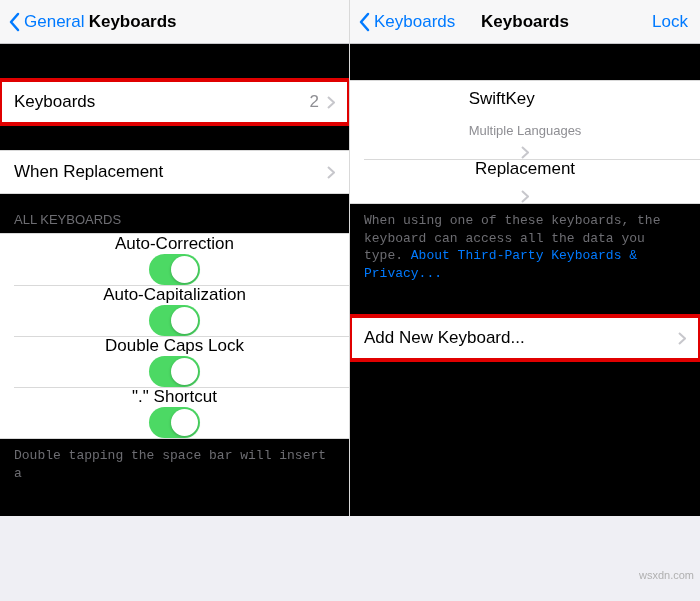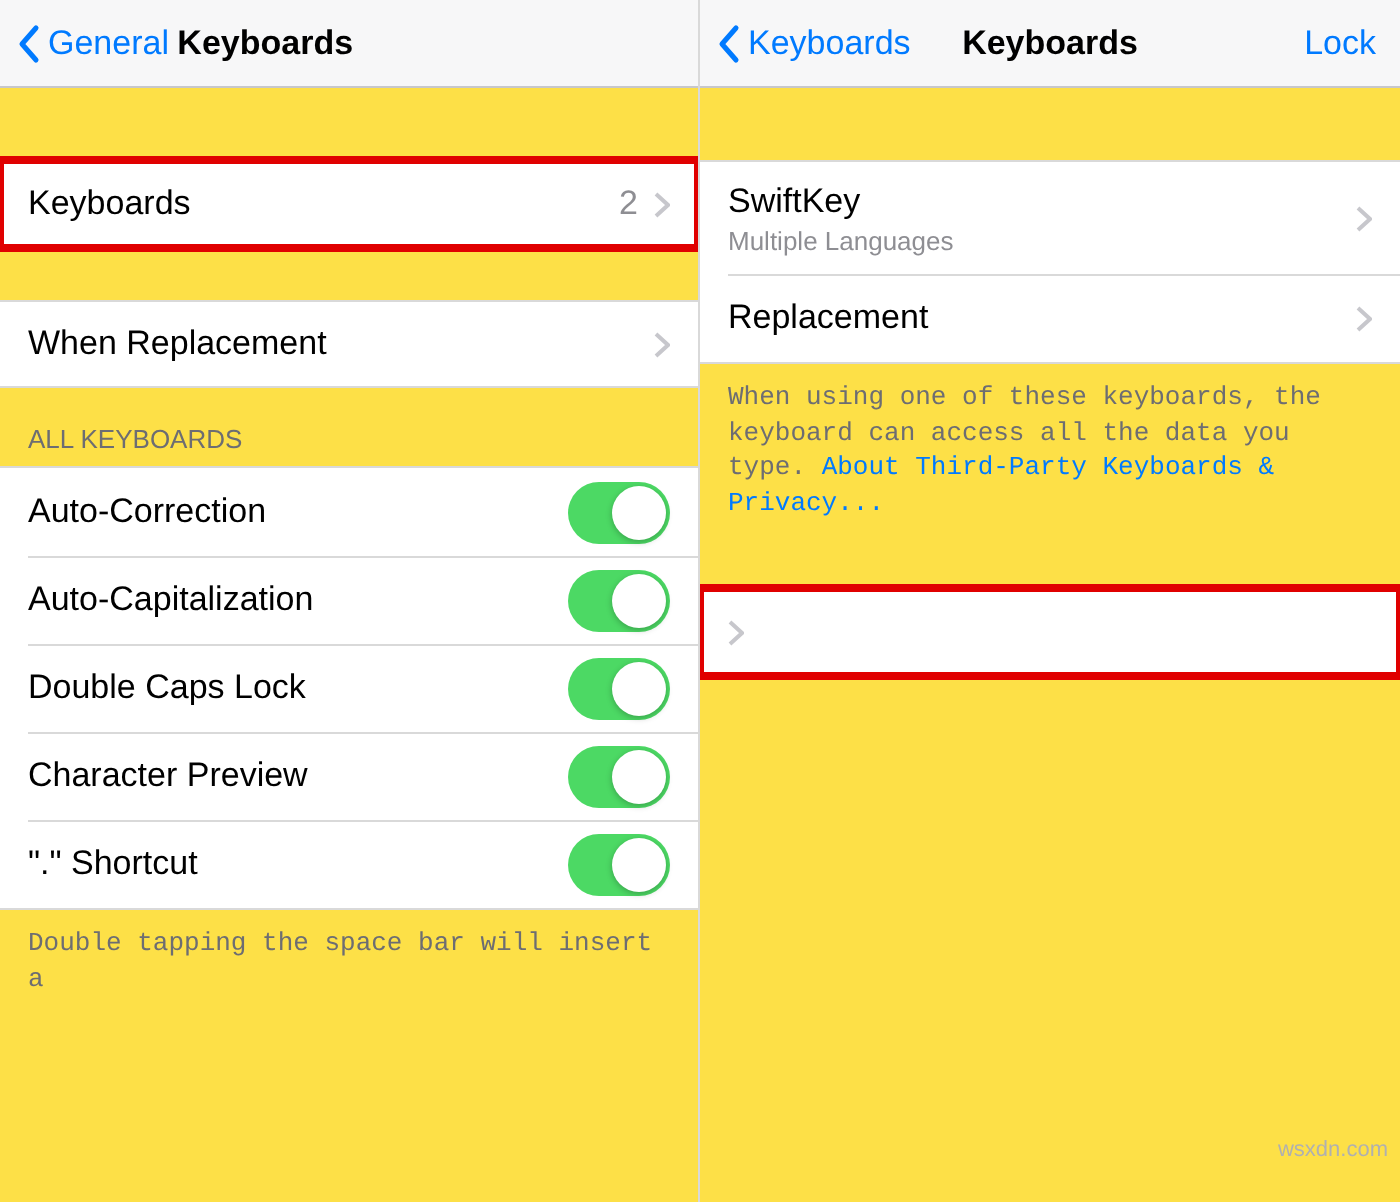--- a/index.html
+++ b/index.html
@@ -5,21 +5,21 @@
   * { box-sizing: border-box; margin: 0; padding: 0; }
   body {
     font-family: -apple-system, "Helvetica Neue", Helvetica, Arial, sans-serif;
     background: #efeff4;
     width: 700px;
     height: 601px;
     overflow: hidden;
     position: relative;
   }
   .container { display: flex; width: 700px; height: 601px; }
-  .panel { width: 350px; height: 601px; background: #fde047; overflow: hidden; }
+  .panel { width: 350px; height: 516px; background: #000000; overflow: hidden; }
   .panel-left { border-right: 1px solid #d9d9d9; }
 
   .navbar {
     height: 44px;
     background: #f7f7f8;
     border-bottom: 1px solid #c7c7cb;
     display: flex;
     align-items: center;
     position: relative;
     padding: 0 8px;
@@ -59,21 +59,21 @@
     min-height: 44px;
     display: flex;
     align-items: center;
     padding: 0 14px;
     position: relative;
     cursor: pointer;
   }
   .cell + .cell { border-top: none; }
   .cell-label { font-size: 17px; color: #000; flex: 1; }
   .cell-value { font-size: 17px; color: #8e8e93; margin-right: 8px; }
-  .cell-sub { font-size: 13px; color: #8e8e93; margin-top: 2px; }
+  .cell-sub { font-size: 13px; color: #8e8e93; margin-top: 14px; }
   .cell-col { display: flex; flex-direction: column; justify-content: center; padding: 8px 0; flex: 1; }
   .chevron {
     width: 8px; height: 13px; flex-shrink: 0;
   }
   .chevron path { stroke: #c7c7cc; stroke-width: 2; fill: none; }
 
   .highlight { outline: 4px solid #e00000; outline-offset: -2px; }
 
   .group-header {
     font-size: 13px;
@@ -94,21 +94,21 @@
     width: 51px; height: 31px; border-radius: 31px;
     background: #4cd964; position: relative; flex-shrink: 0;
   }
   .toggle::after {
     content: ""; position: absolute; width: 27px; height: 27px;
     border-radius: 50%; background: #fff; top: 2px; right: 2px;
     box-shadow: 0 1px 3px rgba(0,0,0,0.25);
   }
 
   .cell-group { border-top: 1px solid #d9d9d9; border-bottom: 1px solid #d9d9d9; background: #fff; }
-  .cell-group .cell { border: none; }
+  .cell-group .cell { border: none; flex-direction: column; }
   .cell-group .cell + .cell::before {
     content: ""; position: absolute; left: 14px; right: 0; top: 0;
     height: 1px; background: #d9d9d9;
   }
 
   .watermark {
     position: absolute;
     right: 6px;
     bottom: 20px;
     font-size: 11px;
@@ -157,24 +157,20 @@
       <div class="cell">
         <span class="cell-label">Auto-Correction</span>
         <div class="toggle"></div>
       </div>
       <div class="cell">
         <span class="cell-label">Auto-Capitalization</span>
         <div class="toggle"></div>
       </div>
       <div class="cell">
         <span class="cell-label">Double Caps Lock</span>
-        <div class="toggle"></div>
-      </div>
-      <div class="cell">
-        <span class="cell-label">Character Preview</span>
         <div class="toggle"></div>
       </div>
       <div class="cell">
         <span class="cell-label">"." Shortcut</span>
         <div class="toggle"></div>
       </div>
     </div>
 
     <div class="group-footer">Double tapping the space bar will insert a</div>
   </div>
@@ -211,20 +207,21 @@
       </div>
     </div>
 
     <div class="group-footer">
       <span>When using one of these keyboards, the keyboard can access all the data you type. </span><a href="#">About Third-Party Keyboards &amp; Privacy...</a>
     </div>
 
     <div class="group-spacer-sm"></div>
 
     <div class="cell highlight">
+      <span class="cell-label">Add New Keyboard...</span>
       <svg class="chevron" viewBox="0 0 8 13">
           <path d="M1 1 L7 6.5 L1 12"></path>
         </svg>
     </div>
   </div>
 
 </div>
 
 <div class="watermark">wsxdn.com</div>
 

